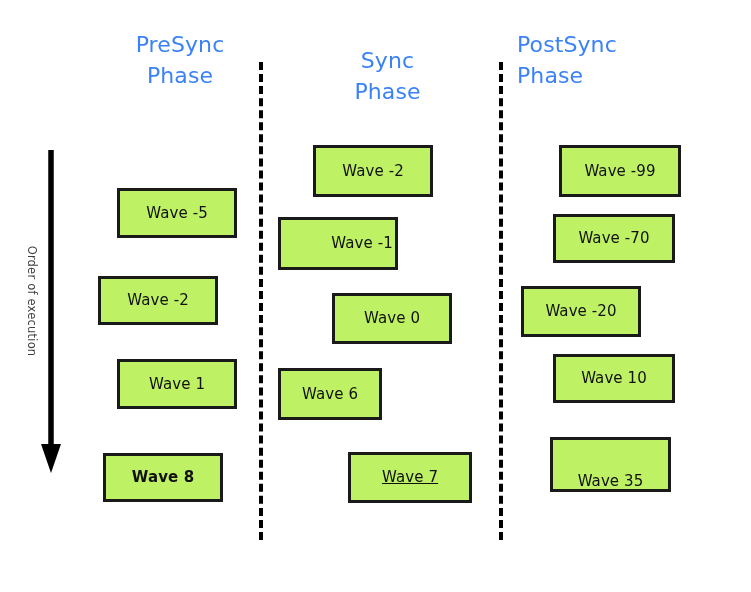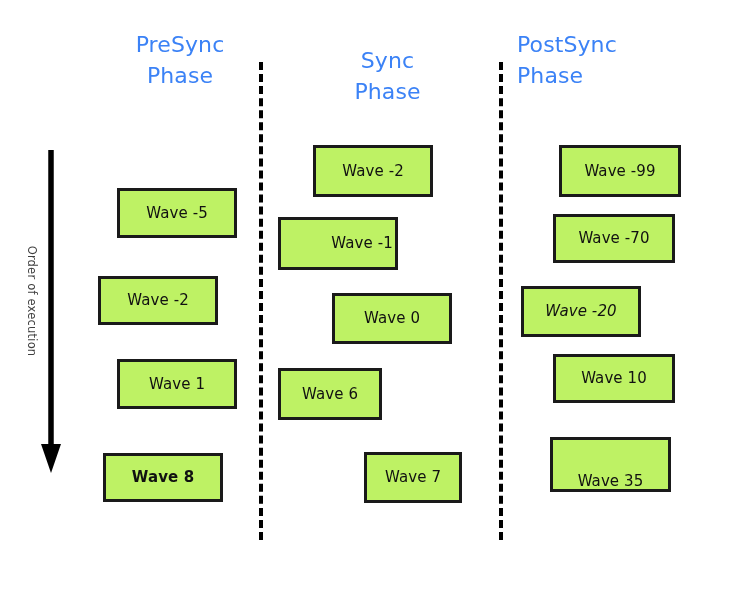--- a/index.html
+++ b/index.html
@@ -142,30 +142,30 @@
       </div>
       <div class="wave-box" style="left: 278px; top: 217px; width: 120px; height: 53px; padding-left: 48px;">
         <span class="wave-label">Wave -1</span>
       </div>
       <div class="wave-box" style="left: 332px; top: 293px; width: 120px; height: 51px;">
         <span class="wave-label">Wave 0</span>
       </div>
       <div class="wave-box" style="left: 278px; top: 368px; width: 104px; height: 52px;">
         <span class="wave-label">Wave 6</span>
       </div>
-      <div class="wave-box" style="left: 364px; top: 452px; width: 98px; height: 51px;">
+      <div class="wave-box" style="left: 348px; top: 452px; width: 124px; height: 51px; text-decoration: underline;">
         <span class="wave-label">Wave 7</span>
       </div>
       <div class="wave-box" style="left: 524px; top: 145px; width: 122px; height: 52px; margin-left: 35px;">
         <span class="wave-label">Wave -99</span>
       </div>
       <div class="wave-box" style="left: 553px; top: 214px; width: 122px; height: 49px;">
         <span class="wave-label">Wave -70</span>
       </div>
-      <div class="wave-box" style="left: 521px; top: 286px; width: 120px; height: 51px; font-style: italic;">
+      <div class="wave-box" style="left: 521px; top: 286px; width: 120px; height: 51px;">
         <span class="wave-label">Wave -20</span>
       </div>
       <div class="wave-box" style="left: 553px; top: 354px; width: 122px; height: 49px;">
         <span class="wave-label">Wave 10</span>
       </div>
       <div class="wave-box" style="left: 550px; top: 437px; width: 121px; height: 55px; align-items: flex-end;">
         <span class="wave-label">Wave 35</span>
       </div>
     </div>
 

